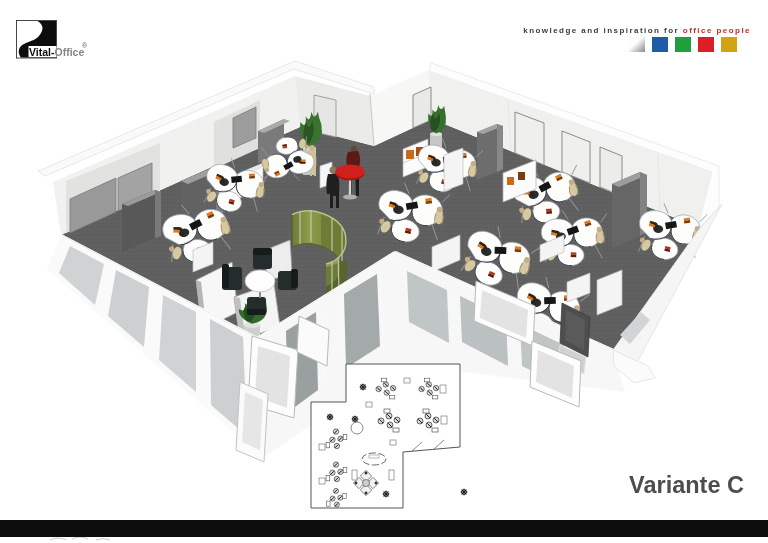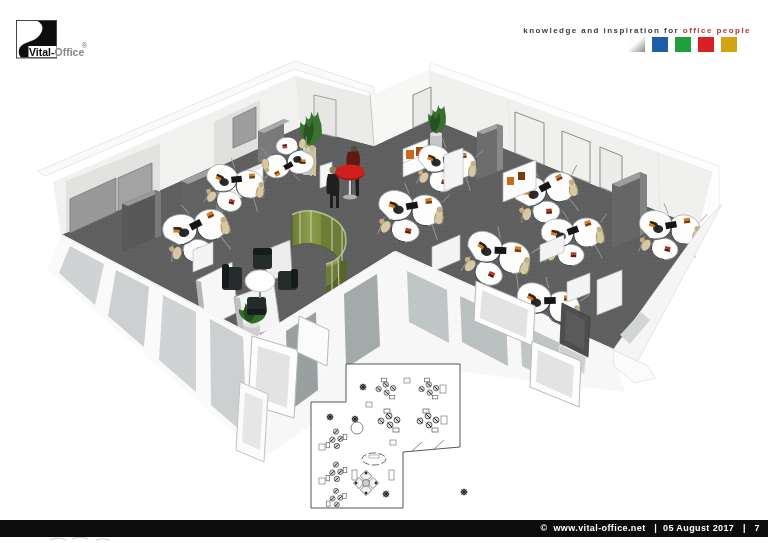--- a/index.html
+++ b/index.html
@@ -419,17 +419,17 @@
 
 <path d="M412,451 l10,-9 M434,449 l10,-9" stroke="#555" stroke-width="0.7" fill="none"></path>
 </g>
 
 <g fill="none" stroke="#bbb" stroke-width="0.8">
 <path d="M50,540 q8,-4 16,0 M72,539 q8,-4 16,0 M96,540 q7,-3 14,0"></path>
 </g>
 </svg>
 
 
+<div style="position:absolute;right:24px;top:471.5px;font-size:23.5px;font-weight:bold;color:#4d4d4d;">Variante&nbsp;C</div>
 
 
 <div style="position:absolute;left:0;top:520px;width:768px;height:17px;background:#0c0c0c;"></div>
-<div style="position:absolute;right:8px;top:523px;font-size:9px;font-weight:bold;color:#fff;letter-spacing:0.4px;">©&nbsp;&nbsp;www.vital-office.net&nbsp;&nbsp;&nbsp;|&nbsp;&nbsp;05 August 2017&nbsp;&nbsp;&nbsp;|&nbsp;&nbsp;&nbsp;7</div>
 </div>
 
 </body></html>

